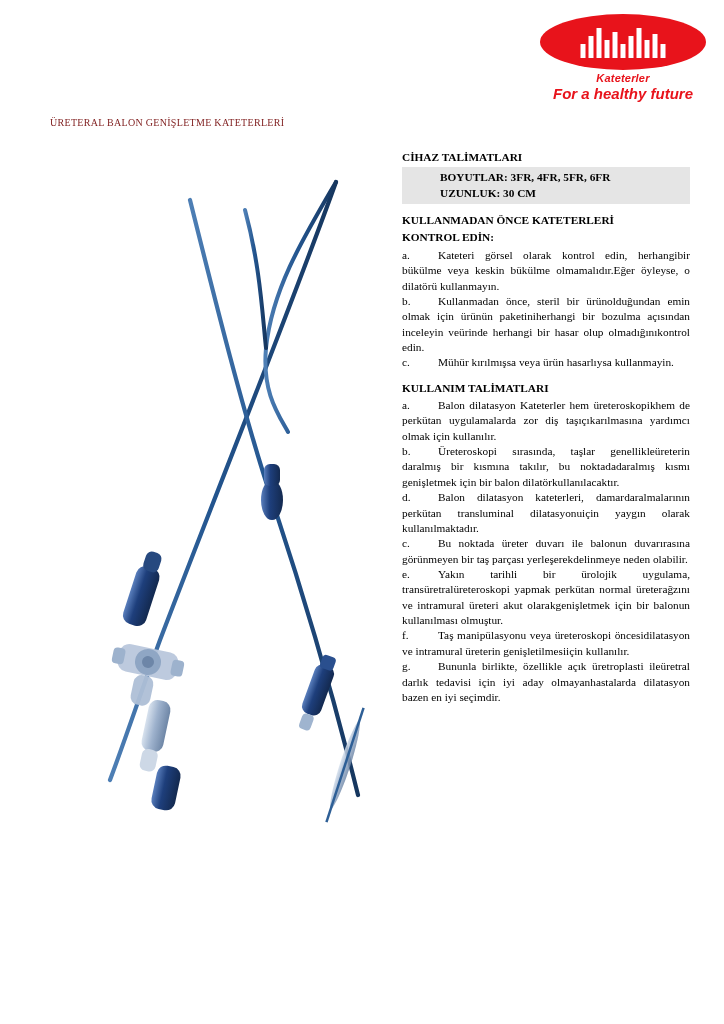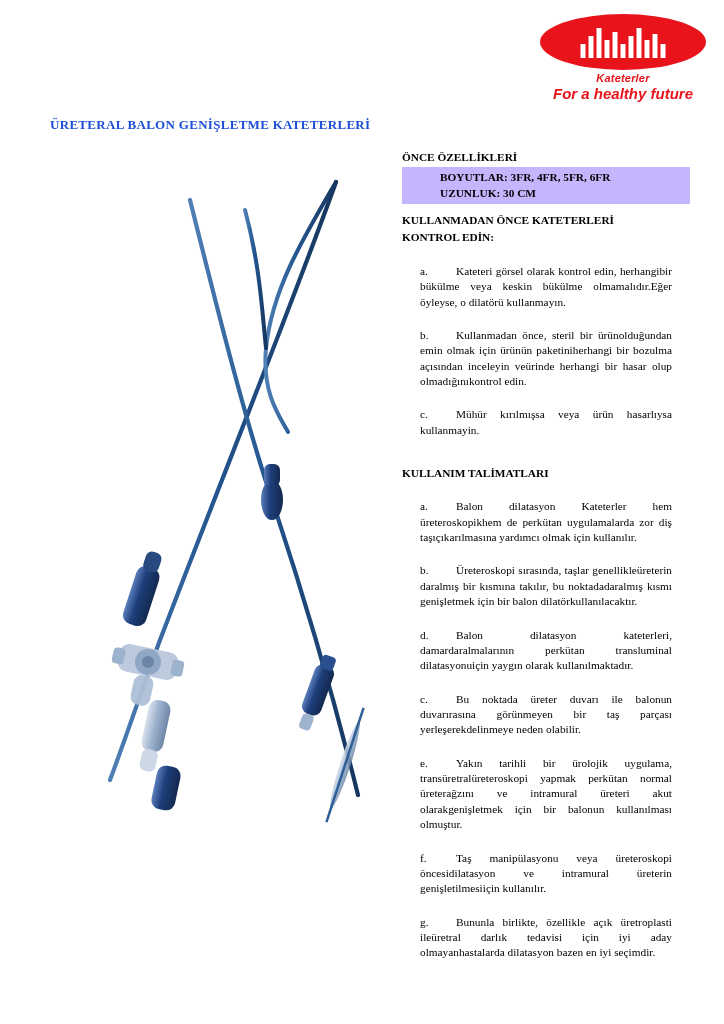--- a/index.html
+++ b/index.html
@@ -73,51 +73,51 @@
     font-size: 15px;
     color: #e8131b;
   }
 
   
   .doc-title {
     position: absolute;
     top: 117px;
     left: 50px;
     font-family: "Liberation Serif", serif;
-    font-weight: bold;
-    font-size: 13px;
-    color: #1d4ed8;
+    font-weight: normal;
+    font-size: 10px;
+    color: #7f1d1d;
     letter-spacing: .3px;
   }
 
   
   .content {
     position: absolute;
     top: 150px;
     left: 402px;
     width: 288px;
     font-size: 11.3px;
     line-height: 1.36;
     text-align: justify;
   }
   .sec-head {
     font-weight: bold;
     margin: 0 0 2px 0;
   }
   .spec-band {
-    background: #c4b5fd;
+    background: #e5e5e5;
     padding: 3px 0 3px 0;
     margin: 1px 0 9px 0;
   }
   .spec-band div {
     font-weight: bold;
     padding-left: 38px;
   }
   .para {
-    margin: 18px;
+    margin: 0;
     text-indent: 0;
   }
   .para .lbl {
     display: inline-block;
     width: 14px;
     font-weight: normal;
   }
   .para .gap {
     display: inline-block;
     width: 22px;
@@ -226,21 +226,21 @@
 
       <g transform="translate(26,188) rotate(12)">
         <rect x="-12" y="-22" width="24" height="44" rx="9" fill="url(#hubg)"></rect>
       </g>
     </g>
   </svg>
 </div>
 
 <div class="content">
 
-  <div class="sec-head">ÖNCE ÖZELLİKLERİ</div>
+  <div class="sec-head">CİHAZ TALİMATLARI</div>
 
   <div class="spec-band">
     <div>BOYUTLAR: 3FR, 4FR, 5FR, 6FR</div>
     <div>UZUNLUK: 30 CM</div>
   </div>
 
   <div class="sec-head" style="text-align:justify;">KULLANMADAN ÖNCE KATETERLERİ</div>
   <div class="sec-head">KONTROL EDİN:</div>
 
   <p class="para">

